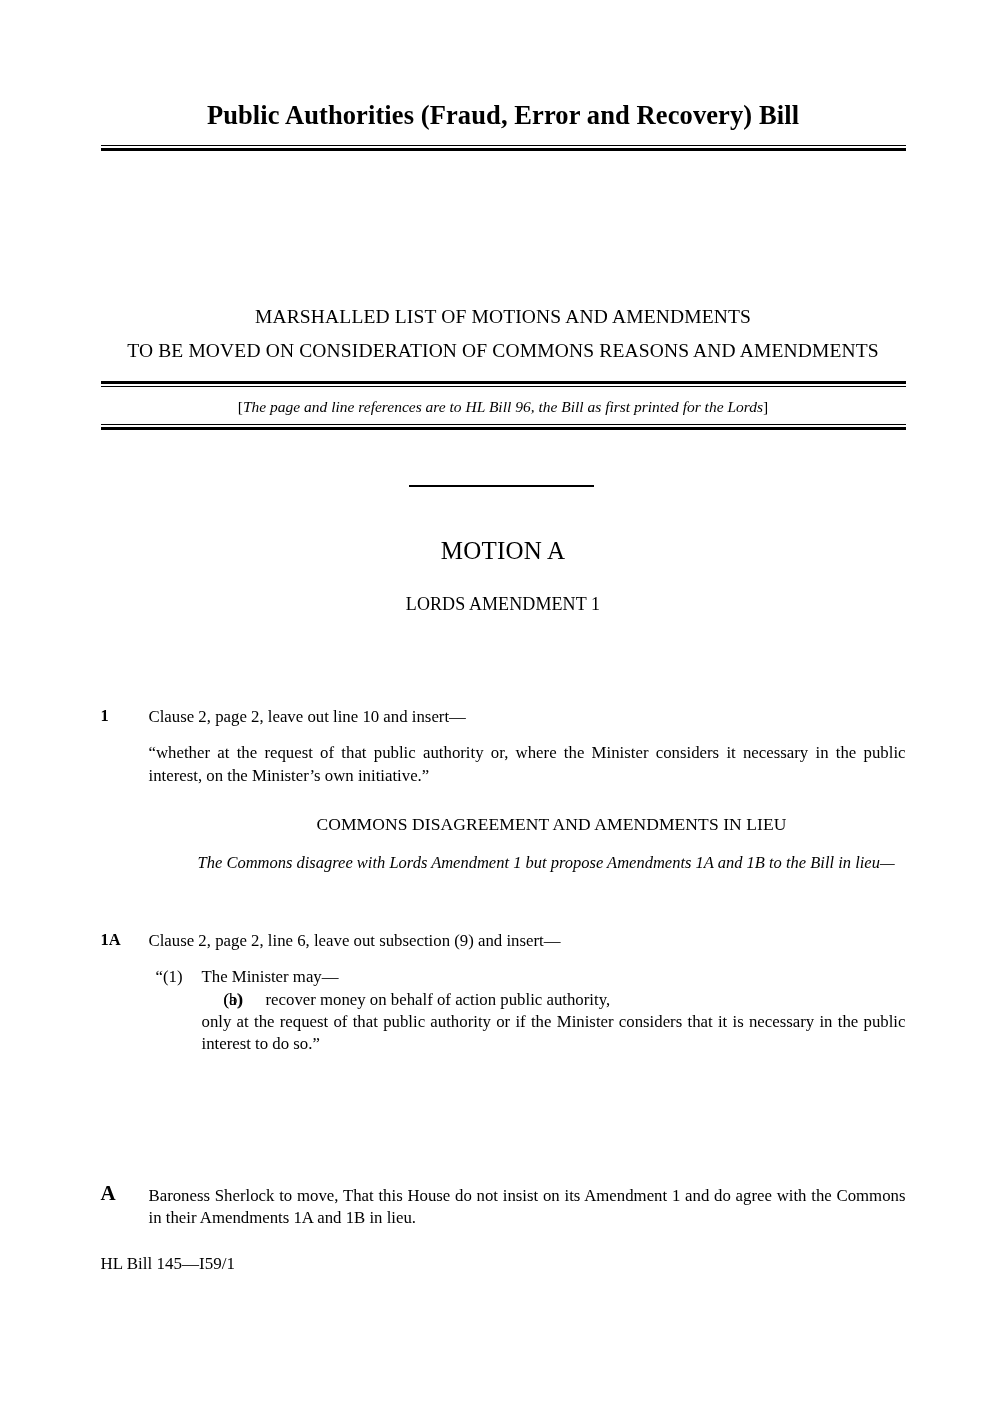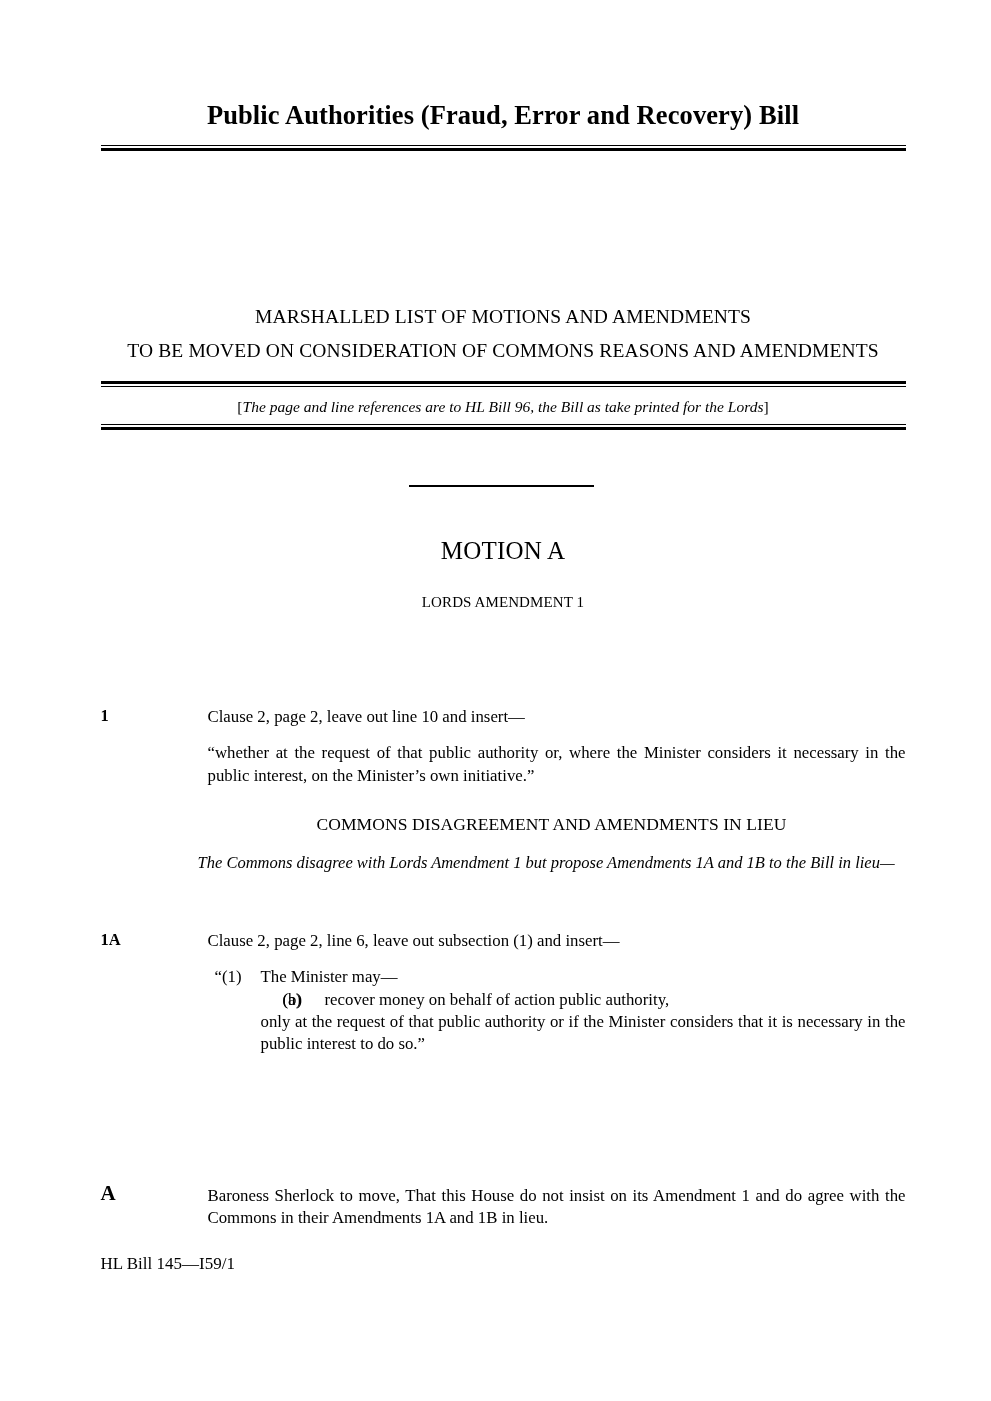--- a/index.html
+++ b/index.html
@@ -121,21 +121,21 @@
     text-align: center;
     font-size: 25px;
     letter-spacing: 0.2px;
   }
   .lords-amendment {
     position: absolute;
     left: 93px;
     width: 805px;
     top: 594px;
     text-align: center;
-    font-size: 15px;
+    font-size: 18px;
     letter-spacing: 0.1px;
   }
   .clause-head {
     position: absolute;
     left: 93px;
     width: 805px;
     top: 646px;
     text-align: center;
     font-size: 16.5px;
     font-weight: bold;
@@ -152,21 +152,21 @@
     left: 0;
     top: 0;
     font-size: 16.5px;
     font-weight: bold;
   }
   .amend .num.big {
     font-size: 21px;
     top: -4px;
   }
   .amend .body {
-    margin-left: 107px;
+    margin-left: 48px;
     font-size: 16.8px;
     line-height: 1.33;
   }
   .amend .body.justify {
     text-align: justify;
     text-justify: inter-word;
   }
   .amend .body.bold {
     font-weight: normal;
     text-align: justify;
@@ -253,21 +253,21 @@
 
   <div class="ml-head ml-head-1">MARSHALLED LIST OF MOTIONS AND AMENDMENTS</div>
   <div class="ml-head ml-head-2">TO BE MOVED ON CONSIDERATION OF COMMONS REASONS AND AMENDMENTS</div>
 
   <div class="rule-band note-rules-top">
     <div class="r-thick"></div>
     <div class="r-gap"></div>
     <div class="r-thin"></div>
   </div>
   <div class="note-text">
-    <span>[</span><span class="ital">The page and line references are to HL Bill 96, the Bill as take printed for the Lords</span><span>]</span>
+    <span>[</span><span class="ital">The page and line references are to HL Bill 96, the Bill as first printed for the Lords</span><span>]</span>
   </div>
   <div class="rule-band note-rules-bot">
     <div class="r-thin"></div>
     <div class="r-gap"></div>
     <div class="r-thick"></div>
   </div>
 
   <div class="sep-rule"></div>
 
   <div class="motion-title">MOTION A</div>
@@ -278,21 +278,21 @@
     <div class="body">Clause 2, page 2, leave out line 10 and insert—</div>
     <div class="para-gap"></div>
     <div class="body justify">“whether at the request of that public authority or, where the Minister considers it necessary in the public interest, on the Minister’s own initiative.”</div>
   </div>
 
   <div class="sub-head" style="top:814px;">COMMONS DISAGREEMENT AND AMENDMENTS IN LIEU</div>
   <div class="italic-para" style="top:852px;">The Commons disagree with Lords Amendment 1 but propose Amendments 1A and 1B to the Bill in lieu—</div>
 
   <div class="amend" style="top:930px;">
     <div class="num">1A</div>
-    <div class="body">Clause 2, page 2, line 6, leave out subsection (1) and insert—</div>
+    <div class="body">Clause 2, page 2, line 6, leave out subsection (9) and insert—</div>
     <div class="para-gap"></div>
     <div class="body">
       <div class="lvl1">
         <span class="mark">“(1)</span>
         <span>The Minister may—</span>
       </div>
       <div class="lvl2">
         <span class="mark">(a)</span>
       </div>
       <div class="lvl2">

